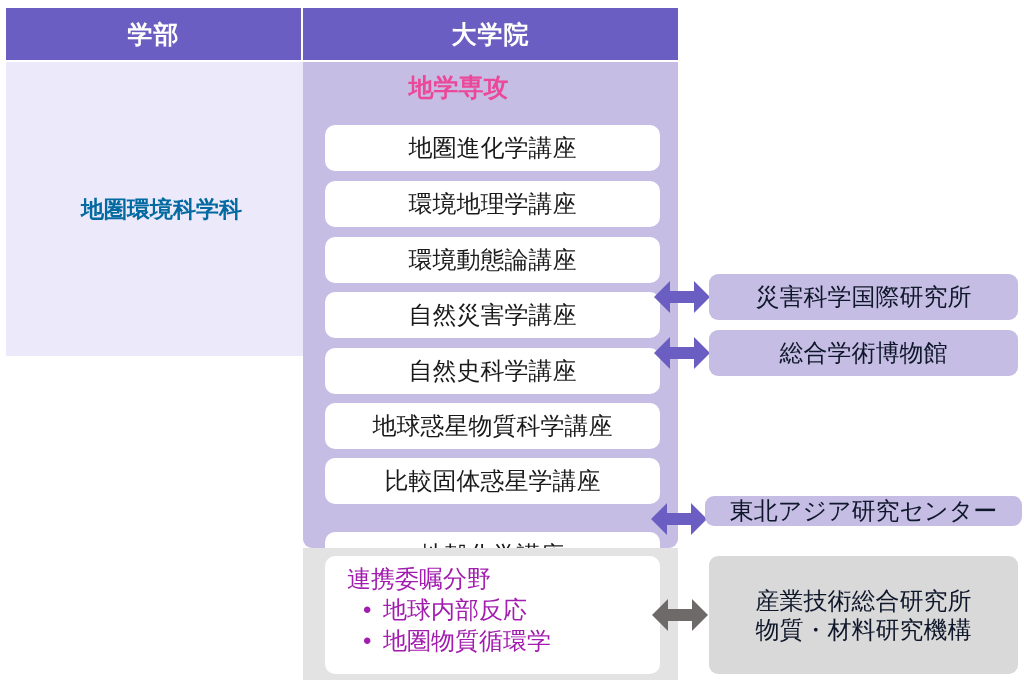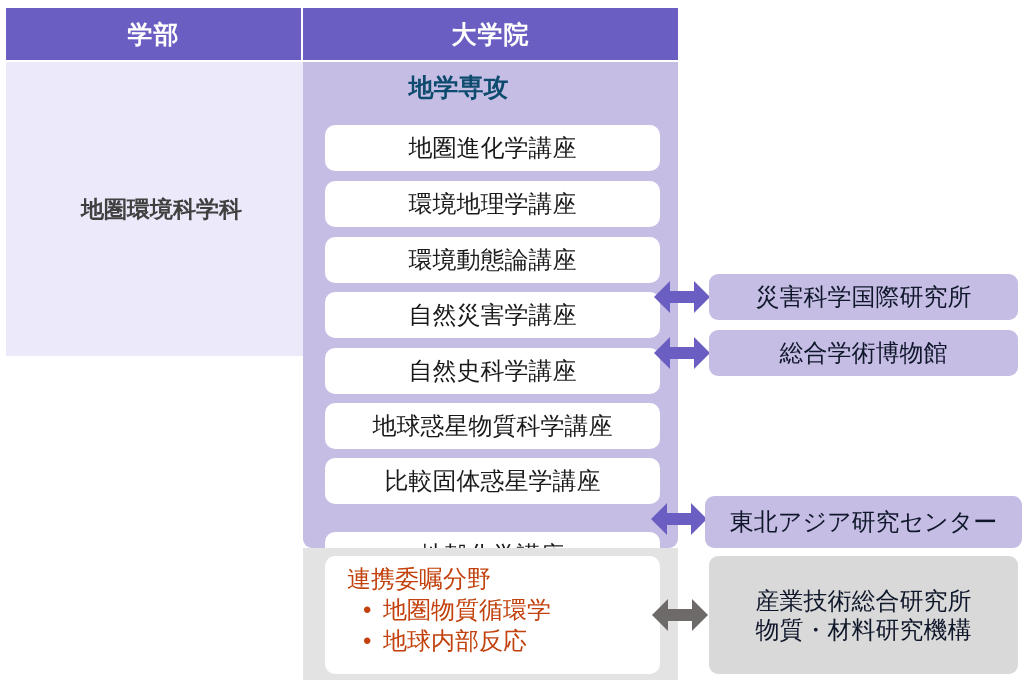--- a/index.html
+++ b/index.html
@@ -36,21 +36,21 @@
   #hdr-grad      { left: 303px; width: 375px; }
 
   
   .dept {
     position: absolute;
     left: 6px;
     width: 311px;
     display: flex;
     align-items: center;
     justify-content: center;
-    color: #404040;
+    color: #0369a1;
     font-weight: bold;
     font-size: 23px;
   }
   #dept-0 {
     top: 62px;
     height: 294px;
     background: #eceafa;
   }
   #dept-1 {
     top: 358px;
@@ -73,21 +73,21 @@
     position: absolute;
     left: 303px;
     top: 66px;
     width: 311px;
     height: 42px;
     display: flex;
     align-items: center;
     justify-content: center;
     font-weight: bold;
     font-size: 25px;
-    color: #0c4a6e;
+    color: #ec4899;
   }
 
   
   .course {
     position: absolute;
     left: 325px;
     width: 335px;
     height: 46px;
     background: #ffffff;
     border-radius: 10px;
@@ -113,21 +113,21 @@
     position: absolute;
     left: 325px;
     top: 556px;
     width: 335px;
     height: 118px;
     background: #ffffff;
     border-radius: 10px;
     box-sizing: border-box;
     padding: 8px 0 0 22px;
     font-size: 24px;
-    color: #c2410c;
+    color: #a21caf;
   }
   #coop-box .coop-head { line-height: 1.25; }
   #coop-box ul {
     margin: 0;
     padding: 0 0 0 36px;
     list-style: none;
   }
   #coop-box li {
     line-height: 1.3;
     position: relative;
@@ -149,21 +149,21 @@
     font-size: 24px;
     color: #0f172a;
     box-sizing: border-box;
     line-height: 1.22;
   }
   .inst.purple { background: #c5bde4; }
   .inst.grey   { background: #d9d9d9; }
 
   #inst-0 { left: 709px; top: 274px; width: 309px; height: 46px; }
   #inst-1 { left: 709px; top: 330px; width: 309px; height: 46px; }
-  #inst-2 { left: 705px; top: 496px; width: 317px; height: 52px; }
+  #inst-2 { left: 705px; top: 496px; width: 317px; height: 30px; }
   #inst-3 { left: 709px; top: 556px; width: 309px; height: 118px; }
 
   
   .arrow {
     position: absolute;
     width: 56px;
     height: 40px;
   }
   #arrow-0 { left: 654px; top: 277px; }
   #arrow-1 { left: 654px; top: 333px; }
@@ -191,22 +191,22 @@
   <div class="course" style="top:277px">自然災害学講座</div>
   <div class="course" style="top:333px">自然史科学講座</div>
   <div class="course" style="top:388px">地球惑星物質科学講座</div>
   <div class="course" style="top:443px">比較固体惑星学講座</div>
   <div class="course" style="top:517px">地殻化学講座</div>
 
   <div id="coop-band"></div>
   <div id="coop-box">
     <div class="coop-head">連携委嘱分野</div>
     <ul>
+      <li>地球内部反応</li>
       <li>地圏物質循環学</li>
-      <li>地球内部反応</li>
     </ul>
   </div>
 
   <div class="arrow" id="arrow-0">
     <svg viewBox="0 0 56 40" preserveAspectRatio="none">
       <polygon points="0,20 16,4 16,14 40,14 40,4 56,20 40,36 40,26 16,26 16,36" fill="#6a5ec2"></polygon>
     </svg>
   </div>
   <div class="arrow" id="arrow-1">
     <svg viewBox="0 0 56 40" preserveAspectRatio="none">

